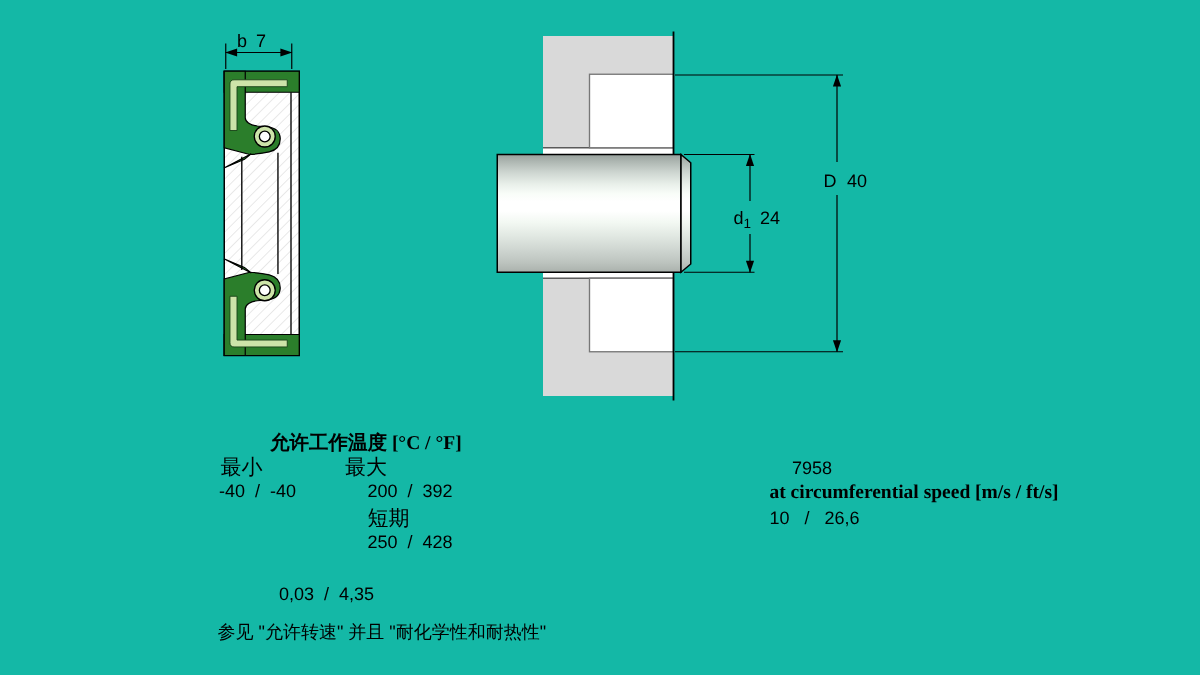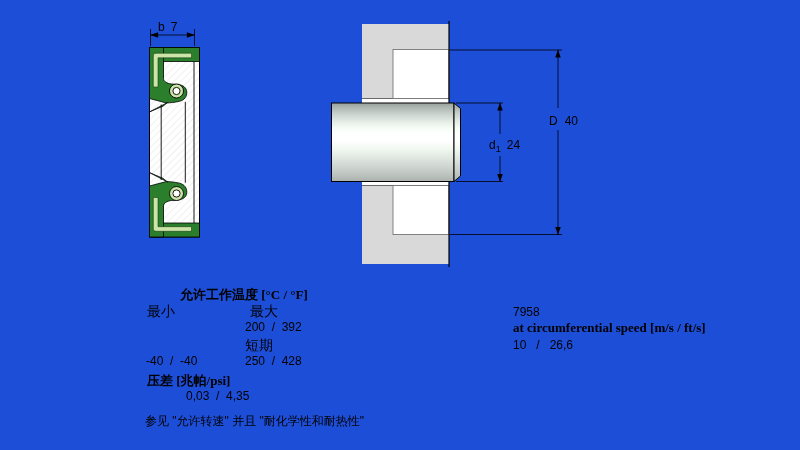--- a/index.html
+++ b/index.html
@@ -1,17 +1,17 @@
 <!DOCTYPE html>
 <html><head>
 <meta charset="utf-8">
 <style>
   html,body{margin:0;padding:0;}
   body{width:800px;height:450px;background:#ffffff;font-family:"Liberation Sans",sans-serif;color:#000;}
-  .canvas{position:relative;width:800px;height:450px;overflow:hidden;background:#1d4ed8;}
+  .canvas{position:relative;width:800px;height:450px;overflow:hidden;background:#14b8a6;}
   .abs{position:absolute;}
   .hd{font-family:"Liberation Serif",serif;font-weight:bold;font-size:13px;white-space:pre;}
   .lbl{font-size:14px;white-space:pre;}
   .vals{font-size:12px;white-space:pre;}
   .note{font-size:12px;white-space:pre;}
   svg text{font-family:"Liberation Sans",sans-serif;}
 </style>
 </head>
 <body>
 
@@ -110,28 +110,27 @@
       <line x1="450" y1="50" x2="562" y2="50"></line>
       <line x1="450" y1="234.5" x2="562" y2="234.5"></line>
       <line x1="558" y1="108" x2="558" y2="50" marker-end="url(#arr)"></line>
       <line x1="558" y1="130" x2="558" y2="234.5" marker-end="url(#arr)"></line>
     </g>
     <text x="549" y="124.5" font-size="12"><tspan>D</tspan><tspan dx="7">40</tspan></text>
   </svg>
 
   <div class="abs hd" style="left:147px;top:286px;margin-left:33px;">允许工作温度 [°C / °F]</div>
   <div class="abs lbl" style="left:147px;top:303px;">最小</div>
-  <div class="abs lbl" style="left:250px;top:303px;">最大</div>
-  <div class="abs vals" style="left:146px;top:320px;margin-top:34px;">-40  /  -40</div>
+  <div class="abs lbl" style="left:230px;top:303px;">最大</div>
+  <div class="abs vals" style="left:146px;top:320px;">-40  /  -40</div>
   <div class="abs vals" style="left:245px;top:320px;text-align:center;">200  /  392</div>
   <div class="abs lbl" style="left:245px;top:337px;">短期</div>
   <div class="abs vals" style="left:245px;top:354px;">250  /  428</div>
 
-  <div class="abs hd" style="left:147px;top:372px;">压差 [兆帕/psi]</div>
   <div class="abs vals" style="left:146px;top:389px;margin-left:40px;">0,03  /  4,35</div>
 
   <div class="abs note" style="left:145px;top:413px;">参见 "允许转速" 并且 "耐化学性和耐热性"</div>
 
-  <div class="abs vals" style="left:513px;top:305px;">7958</div>
+  <div class="abs vals" style="left:528px;top:305px;">7958</div>
   <div class="abs hd" style="left:513px;top:320px;">at circumferential speed [m/s / ft/s]</div>
   <div class="abs vals" style="left:513px;top:338px;">10   /   26,6</div>
 
 </div>
 
 </body></html>

